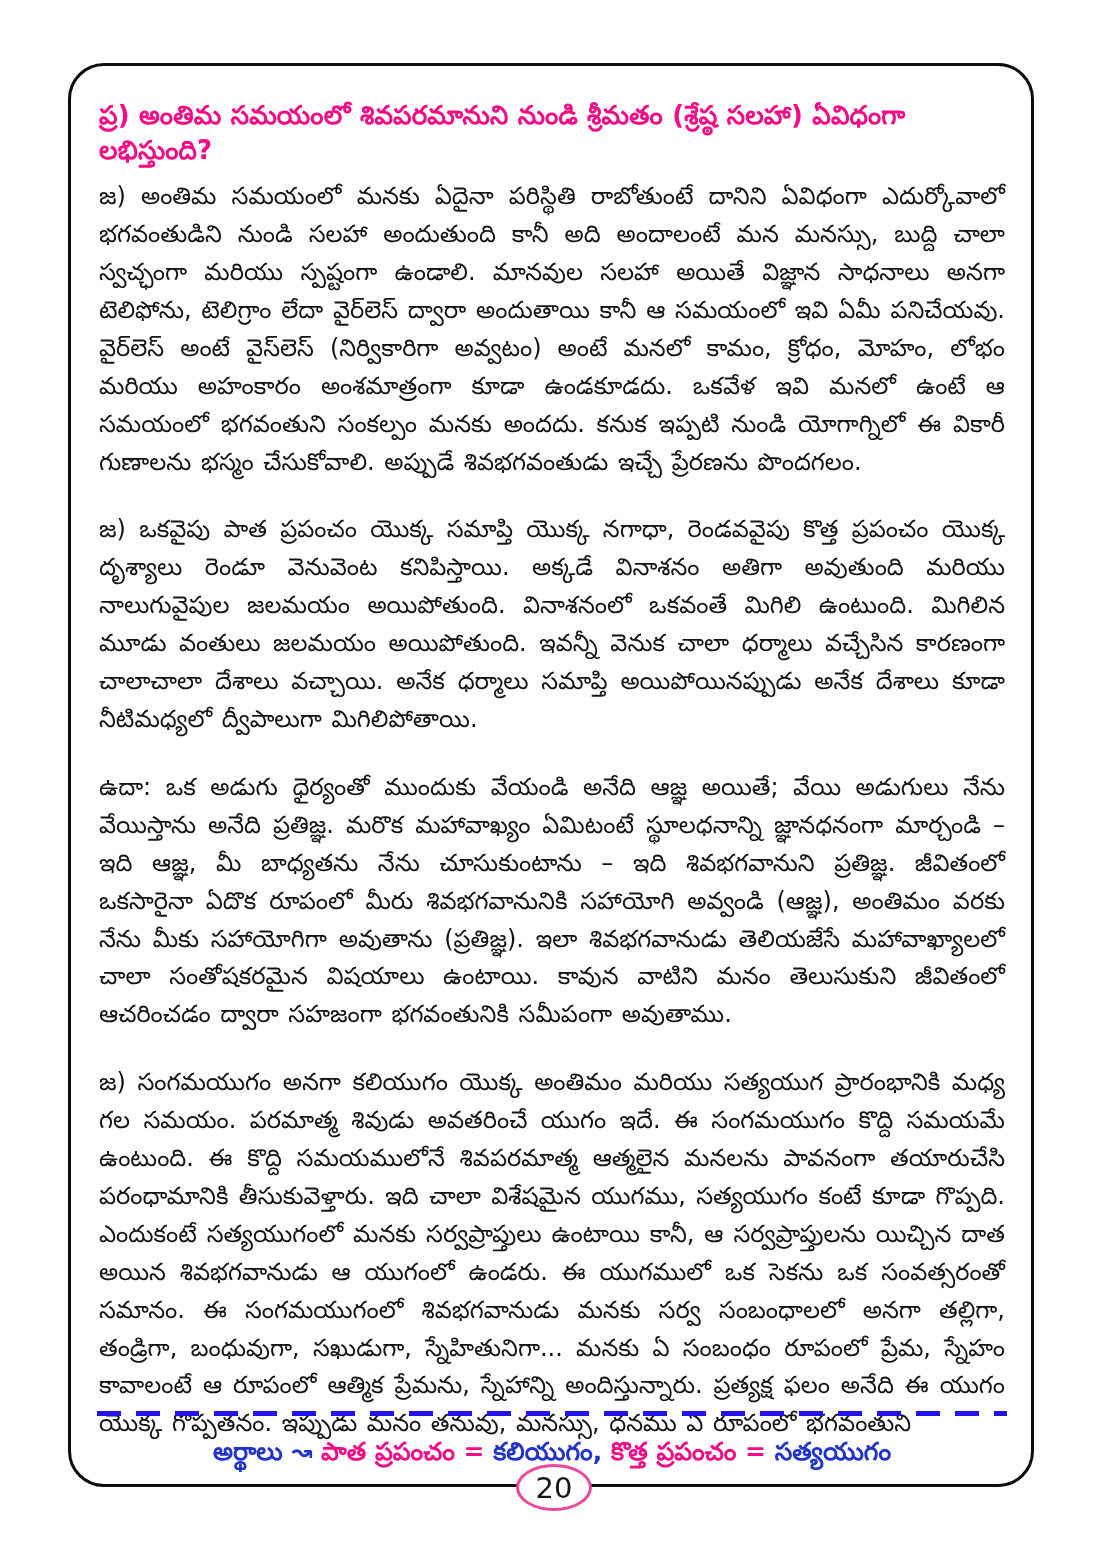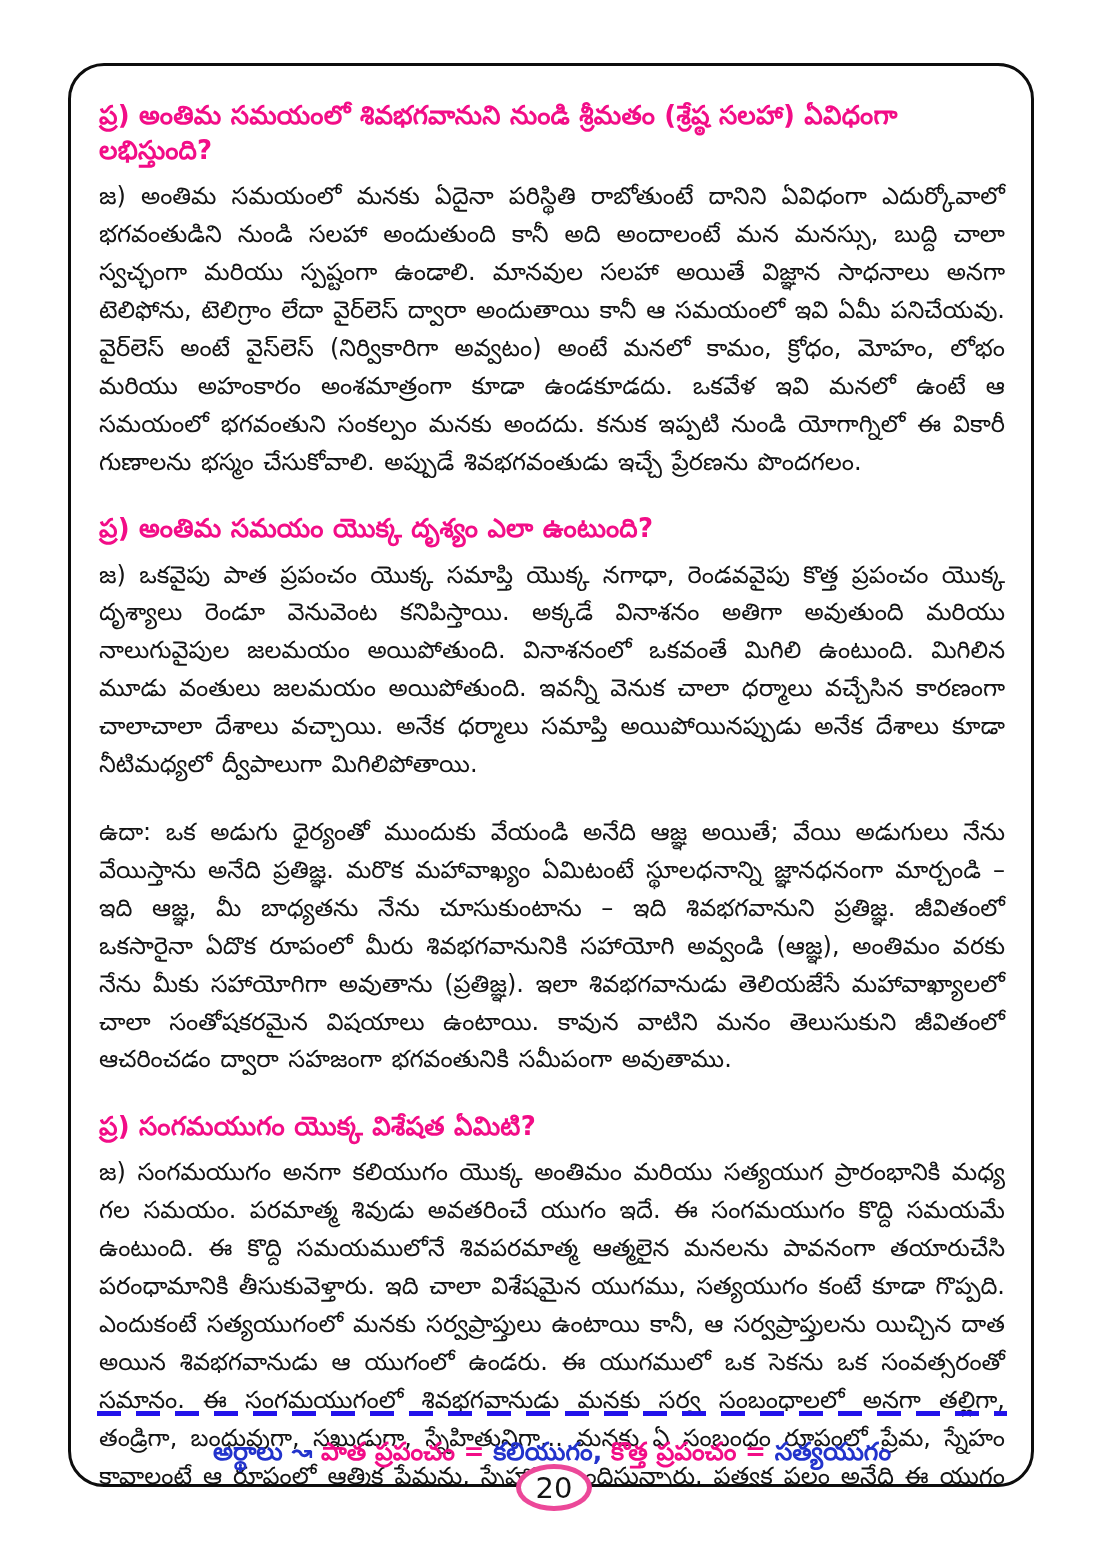--- a/index.html
+++ b/index.html
@@ -70,52 +70,50 @@
   }
   .seg-blue { color: #2233cc; }
   .seg-pink { color: #f20d87; }
   .page-badge {
     position: absolute;
     left: 516px;
     top: 1464px;
     width: 76px;
     height: 47px;
     background: #ffffff;
-    border: 5px solid #ec4899;
+    border: 3px solid #ec4899;
     border-radius: 50%;
     display: flex;
     align-items: center;
     justify-content: center;
     font-size: 29px;
     color: #141414;
     font-family: "DejaVu Sans", sans-serif;
   }
 </style>
 </head>
 <body>
 
 <div class="page">
   <div class="frame">
 
     <section class="qa-section">
-      <h2 class="question">ప్ర) అంతిమ సమయంలో శివభగవానుని నుండి శ్రీమతం (శ్రేష్ఠ సలహా) ఏవిధంగా లభిస్తుంది?</h2>
+      <h2 class="question">ప్ర) అంతిమ సమయంలో శివపరమానుని నుండి శ్రీమతం (శ్రేష్ఠ సలహా) ఏవిధంగా లభిస్తుంది?</h2>
       <p class="answer">జ) అంతిమ సమయంలో మనకు ఏదైనా పరిస్థితి రాబోతుంటే దానిని ఏవిధంగా ఎదుర్కోవాలో భగవంతుడిని నుండి సలహా అందుతుంది కానీ అది అందాలంటే మన మనస్సు, బుద్ది చాలా స్వచ్ఛంగా మరియు స్పష్టంగా ఉండాలి. మానవుల సలహా అయితే విజ్ఞాన సాధనాలు అనగా టెలిఫోను, టెలిగ్రాం లేదా వైర్‌లెస్ ద్వారా అందుతాయి కానీ ఆ సమయంలో ఇవి ఏమీ పనిచేయవు. వైర్‌లెస్ అంటే వైస్‌లెస్ (నిర్వికారిగా అవ్వటం) అంటే మనలో కామం, క్రోధం, మోహం, లోభం మరియు అహంకారం అంశమాత్రంగా కూడా ఉండకూడదు. ఒకవేళ ఇవి మనలో ఉంటే ఆ సమయంలో భగవంతుని సంకల్పం మనకు అందదు. కనుక ఇప్పటి నుండి యోగాగ్నిలో ఈ వికారీ గుణాలను భస్మం చేసుకోవాలి. అప్పుడే శివభగవంతుడు ఇచ్చే ప్రేరణను పొందగలం.</p>
     </section>
 
     <section class="qa-section">
-      <h2 class="question">ప్ర) అంతిమ సమయం యొక్క దృశ్యం ఎలా ఉంటుంది?</h2>
       <p class="answer">జ) ఒకవైపు పాత ప్రపంచం యొక్క సమాప్తి యొక్క నగాధా, రెండవవైపు కొత్త ప్రపంచం యొక్క దృశ్యాలు రెండూ వెనువెంట కనిపిస్తాయి. అక్కడే వినాశనం అతిగా అవుతుంది మరియు నాలుగువైపుల జలమయం అయిపోతుంది. వినాశనంలో ఒకవంతే మిగిలి ఉంటుంది. మిగిలిన మూడు వంతులు జలమయం అయిపోతుంది. ఇవన్నీ వెనుక చాలా ధర్మాలు వచ్చేసిన కారణంగా చాలాచాలా దేశాలు వచ్చాయి. అనేక ధర్మాలు సమాప్తి అయిపోయినప్పుడు అనేక దేశాలు కూడా నీటిమధ్యలో ద్వీపాలుగా మిగిలిపోతాయి.</p>
     </section>
 
     <section class="qa-section">
       <p class="answer">ఉదా: ఒక అడుగు ధైర్యంతో ముందుకు వేయండి అనేది ఆజ్ఞ అయితే; వేయి అడుగులు నేను వేయిస్తాను అనేది ప్రతిజ్ఞ. మరొక మహావాఖ్యం ఏమిటంటే స్థూలధనాన్ని జ్ఞానధనంగా మార్చండి – ఇది ఆజ్ఞ, మీ బాధ్యతను నేను చూసుకుంటాను – ఇది శివభగవానుని ప్రతిజ్ఞ. జీవితంలో ఒకసారైనా ఏదొక రూపంలో మీరు శివభగవానునికి సహాయోగి అవ్వండి (ఆజ్ఞ), అంతిమం వరకు నేను మీకు సహాయోగిగా అవుతాను (ప్రతిజ్ఞ). ఇలా శివభగవానుడు తెలియజేసే మహావాఖ్యాలలో చాలా సంతోషకరమైన విషయాలు ఉంటాయి. కావున వాటిని మనం తెలుసుకుని జీవితంలో ఆచరించడం ద్వారా సహజంగా భగవంతునికి సమీపంగా అవుతాము.</p>
     </section>
 
     <section class="qa-section">
-      <h2 class="question">ప్ర) సంగమయుగం యొక్క విశేషత ఏమిటి?</h2>
       <p class="answer">జ) సంగమయుగం అనగా కలియుగం యొక్క అంతిమం మరియు సత్యయుగ ప్రారంభానికి మధ్య గల సమయం. పరమాత్మ శివుడు అవతరించే యుగం ఇదే. ఈ సంగమయుగం కొద్ది సమయమే ఉంటుంది. ఈ కొద్ది సమయములోనే శివపరమాత్మ ఆత్మలైన మనలను పావనంగా తయారుచేసి పరంధామానికి తీసుకువెళ్తారు. ఇది చాలా విశేషమైన యుగము, సత్యయుగం కంటే కూడా గొప్పది. ఎందుకంటే సత్యయుగంలో మనకు సర్వప్రాప్తులు ఉంటాయి కానీ, ఆ సర్వప్రాప్తులను యిచ్చిన దాత అయిన శివభగవానుడు ఆ యుగంలో ఉండరు. ఈ యుగములో ఒక సెకను ఒక సంవత్సరంతో సమానం. ఈ సంగమయుగంలో శివభగవానుడు మనకు సర్వ సంబంధాలలో అనగా తల్లిగా, తండ్రిగా, బంధువుగా, సఖుడుగా, స్నేహితునిగా... మనకు ఏ సంబంధం రూపంలో ప్రేమ, స్నేహం కావాలంటే ఆ రూపంలో ఆత్మిక ప్రేమను, స్నేహాన్ని అందిస్తున్నారు. ప్రత్యక్ష ఫలం అనేది ఈ యుగం యొక్క గొప్పతనం. ఇప్పుడు మనం తనువు, మనస్సు, ధనము ఏ రూపంలో భగవంతుని</p>
     </section>
 
     <div class="footer-block">
       <div class="dashed-line"></div>
       <p class="legend">
         <span class="seg-blue">అర్థాలు ↝ </span><span class="seg-pink">పాత ప్రపంచం = </span><span class="seg-blue">కలియుగం, </span><span class="seg-pink">కొత్త ప్రపంచం = </span><span class="seg-blue">సత్యయుగం</span>
       </p>
     </div>
   </div>

